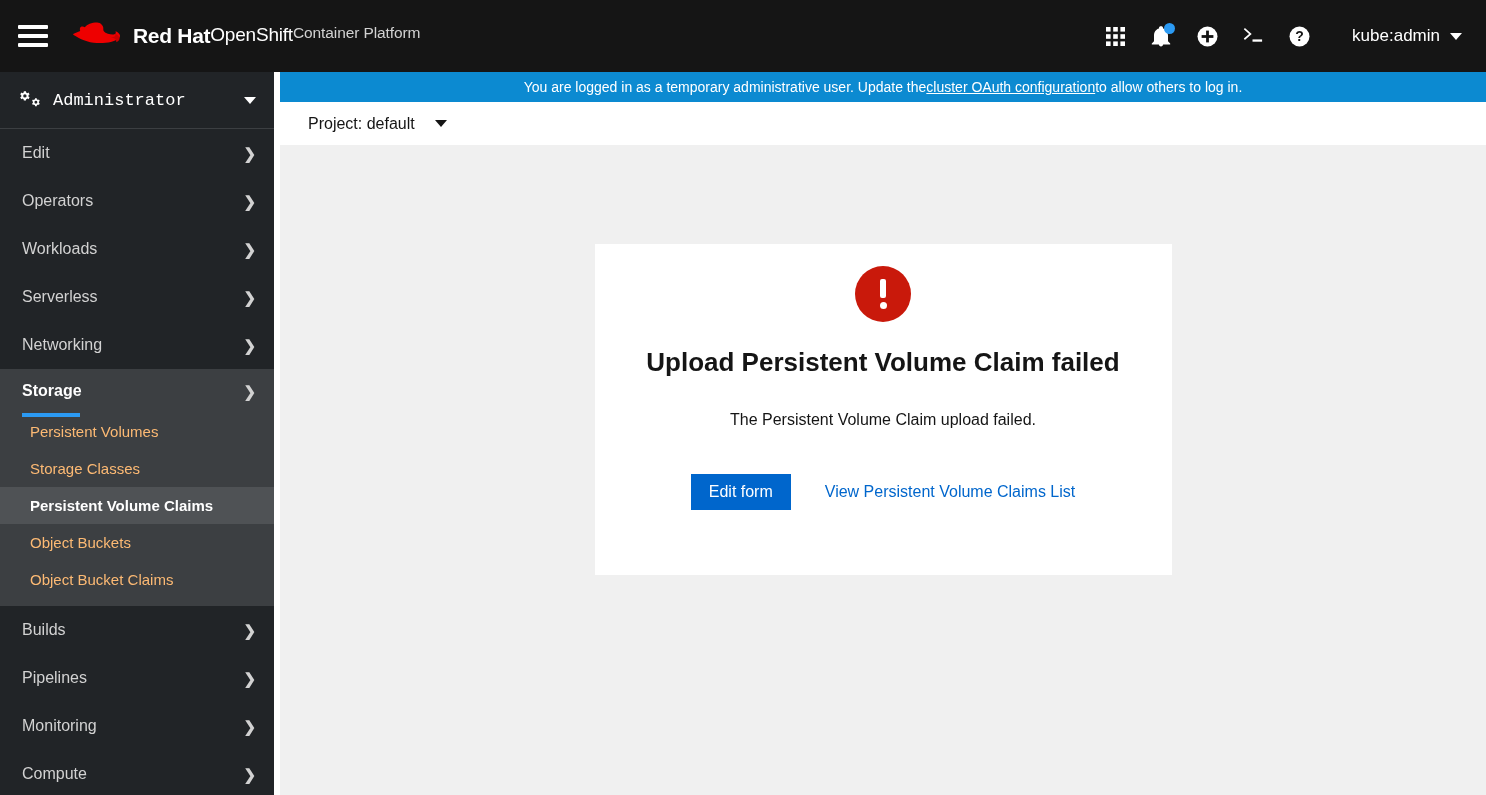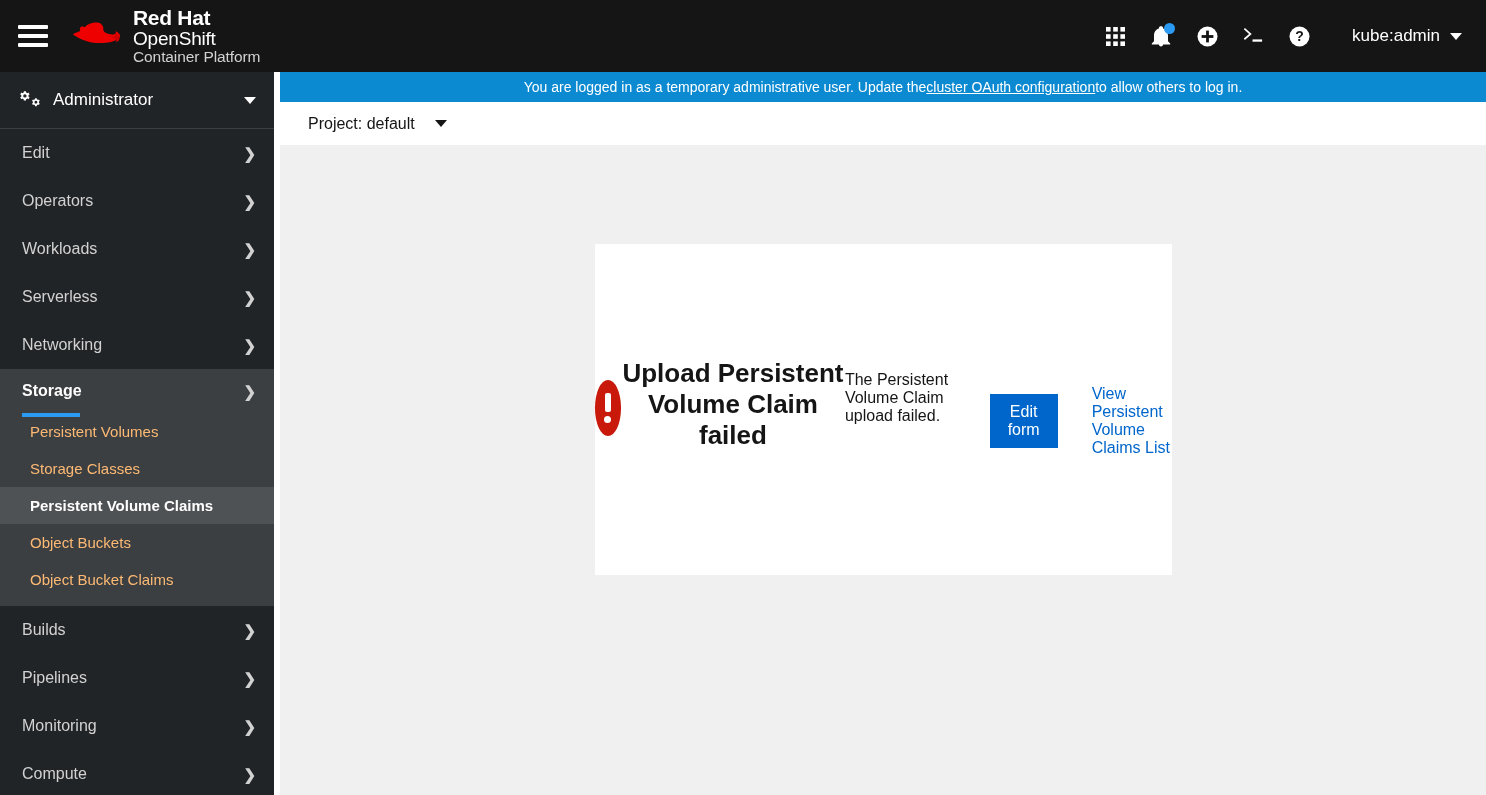--- a/index.html
+++ b/index.html
@@ -24,21 +24,21 @@
     display: flex; flex-direction: column;
     justify-content: center; align-items: center; gap: 5px;
     cursor: pointer;
   }
   .hamburger span {
     display: block; width: 30px; height: 4px;
     background: #fff; border-radius: 1px;
   }
   .brand { display: flex; align-items: center; margin-left: 8px; }
   .brand-hat { width: 54px; height: 40px; margin-right: 9px; }
-  .brand-text { display: flex; flex-direction: column; line-height: 1.04; }
+  .brand-text { display: flex; line-height: 1.04; }
   .brand-l1 { color: #fff; font-size: 21px; font-weight: 700; letter-spacing: -0.3px; }
   .brand-l2 { color: #fff; font-size: 19px; font-weight: 400; letter-spacing: -0.2px; }
   .brand-l3 { color: #d2d2d2; font-size: 15.5px; font-weight: 400; letter-spacing: -0.1px; }
 
   .masthead-right {
     margin-left: auto; display: flex; align-items: center;
     gap: 0px; padding-right: 20px;
   }
   .mh-icon {
     width: 46px; height: 46px;
@@ -70,21 +70,21 @@
     background: #212427;
     overflow: hidden;
   }
   .perspective {
     height: 57px; display: flex; align-items: center;
     padding: 0 18px 0 20px;
     border-bottom: 1px solid #3c3f42;
     cursor: pointer;
   }
   .persp-icon { margin-right: 12px; display: flex; }
-  .persp-label { color: #fff; font-size: 17px; flex: 1; }
+  .persp-label { color: #fff; font-size: 17px; flex: 1; font-family: Liberation Mono, monospace; }
   .persp-caret {
     width: 0; height: 0;
     border-left: 6px solid transparent;
     border-right: 6px solid transparent;
     border-top: 7px solid #fff;
   }
 
   .nav-section { }
   .nav-item {
     height: 48px; display: flex; align-items: center;
@@ -147,21 +147,21 @@
   .content-body {
     height: 650px; background: #f0f0f0;
     padding-top: 99px;
     display: flex; justify-content: center;
     align-items: flex-start;
   }
   .card {
     width: 577px; height: 331px;
     background: #fff;
     padding-top: 22px;
-    display: flex; flex-direction: row; align-items: center;
+    display: flex; flex-direction: column; align-items: center;
   }
   .err-icon {
     width: 56px; height: 56px; border-radius: 50%;
     background: #c9190b;
     display: flex; align-items: center; justify-content: center;
     margin-bottom: 25px;
   }
   .err-icon .bang {
     display: flex; flex-direction: column; align-items: center; gap: 4px;
   }

